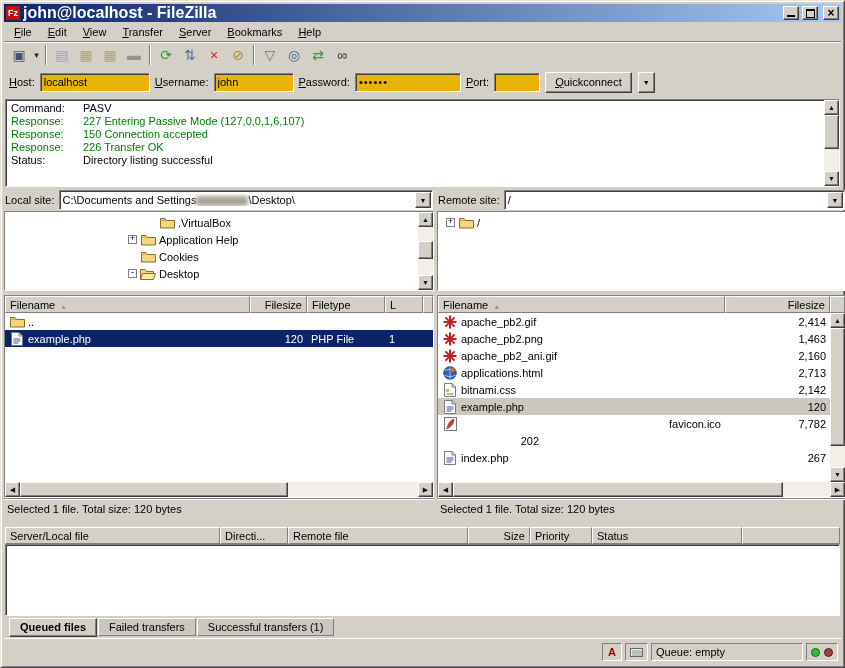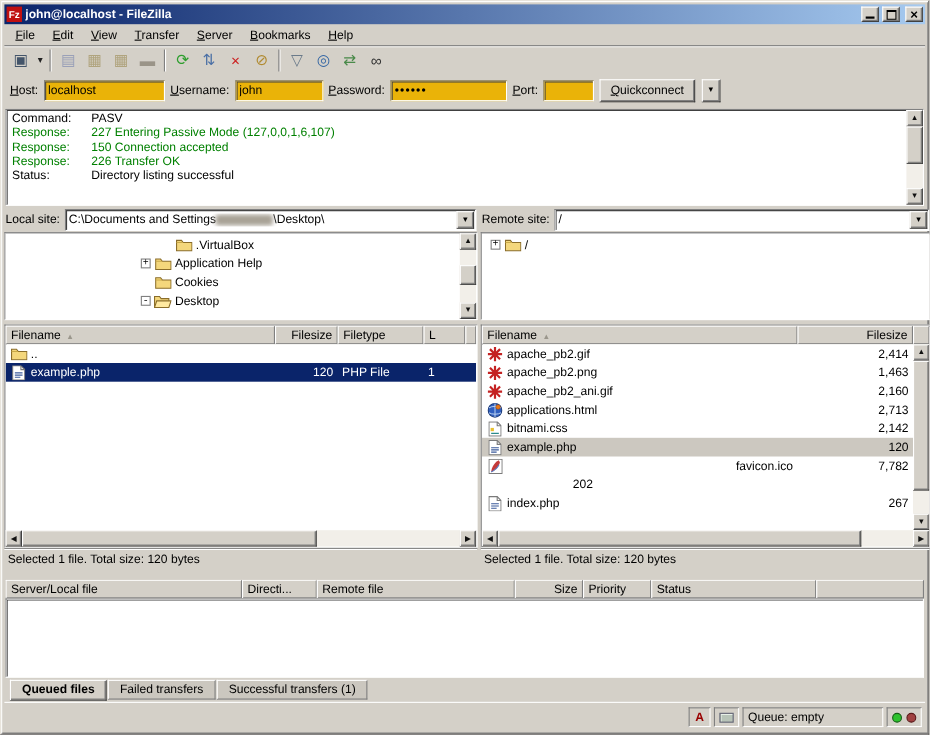--- a/index.html
+++ b/index.html
@@ -14,21 +14,21 @@
 }
 
 
 .raised { background: #d4d0c8; border: 1px solid; border-color: #fff #404040 #404040 #fff; box-shadow: inset -1px -1px 0 #808080; }
 .sunken2 { background: #fff; border: 1px solid; border-color: #808080 #fff #fff #808080; box-shadow: inset 1px 1px 0 #404040; }
 .panel-sunken { border: 1px solid; border-color: #808080 #fff #fff #808080; }
 
 
 #titlebar { flex: 0 0 18px; background: linear-gradient(to right, #0a246a, #a6caf0); display: flex; align-items: center; gap: 3px; padding: 0 2px; }
 .fz-logo { width: 14px; height: 14px; background: #c01010; color: #fff; font-weight: bold; font-size: 9px; display: flex; align-items: center; justify-content: center; flex: 0 0 14px; }
-.title-text { flex: 1; color: #fff; font-weight: bold; font-size: 11px; white-space: nowrap; overflow: hidden; }
+.title-text { flex: 1; color: #fff; font-weight: bold; font-size: 16px; white-space: nowrap; overflow: hidden; }
 .win-btn { width: 16px; height: 14px; position: relative; flex: 0 0 16px; }
 .win-btn.gap { margin-left: 2px; }
 .g-min { position: absolute; left: 3px; bottom: 2px; width: 8px; height: 2px; background: #000; }
 .g-max { position: absolute; left: 3px; top: 2px; width: 9px; height: 9px; border: 1px solid #000; border-top-width: 2px; }
 .g-close::before { content: "×"; position: absolute; left: 0; top: -1px; width: 100%; text-align: center; font-size: 12px; font-weight: bold; line-height: 14px; }
 
 
 #menubar { flex: 0 0 19px; display: flex; align-items: center; padding-left: 2px; }
 .menu-item { display: inline-block; padding: 2px 8px; }
 .menu-item::first-letter { text-decoration: underline; }
@@ -123,21 +123,21 @@
 
 #tabs-row { flex: 0 0 22px; display: flex; align-items: flex-start; padding: 2px 0 0 5px; }
 .tab { height: 18px; padding: 2px 10px 0; margin-right: 1px; background: #cbc7bf; border: 1px solid; border-color: #fff #808080 #808080 #fff; white-space: nowrap; }
 .tab.active { background: #d4d0c8; font-weight: bold; border-color: #fff #404040 #404040 #fff; box-shadow: inset -1px -1px 0 #808080; height: 19px; }
 
 
 #statusbar { flex: 0 0 26px; display: flex; align-items: center; justify-content: flex-end; gap: 3px; padding: 3px 3px 2px; border-top: 1px solid #fff; }
 .sb-cell { height: 18px; display: flex; align-items: center; padding: 0 4px; }
 #ascii-ind { color: #990000; font-weight: bold; width: 20px; justify-content: center; }
 .speed-icon { width: 13px; height: 9px; background: #b8c4b8; border: 1px solid #667; box-shadow: inset 1px 1px 0 #e8f0e8; }
-#queue-status-panel { width: 128px; }
+#queue-status-panel { width: 152px; }
 #led-panel { width: 32px; justify-content: center; gap: 4px; }
 .led { width: 9px; height: 9px; border-radius: 50%; }
 .led-green { background: #2ec22e; border: 1px solid #156015; }
 .led-red { background: #a04040; border: 1px solid #5a1a1a; }
 
 
 .fi { flex: 0 0 16px; width: 16px; display: inline-flex; justify-content: center; align-items: center; }
 .fi svg { display: block; }
 </style>
 </head>

